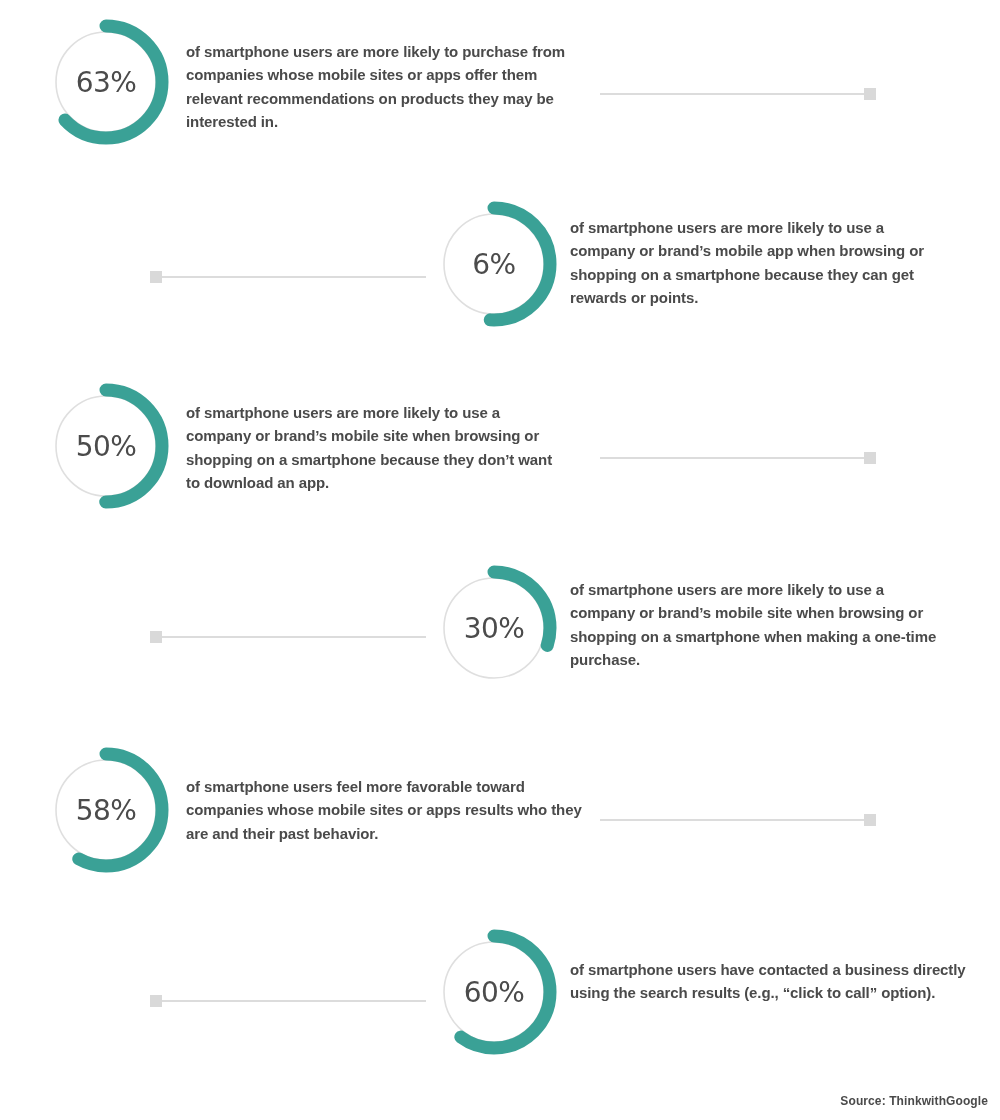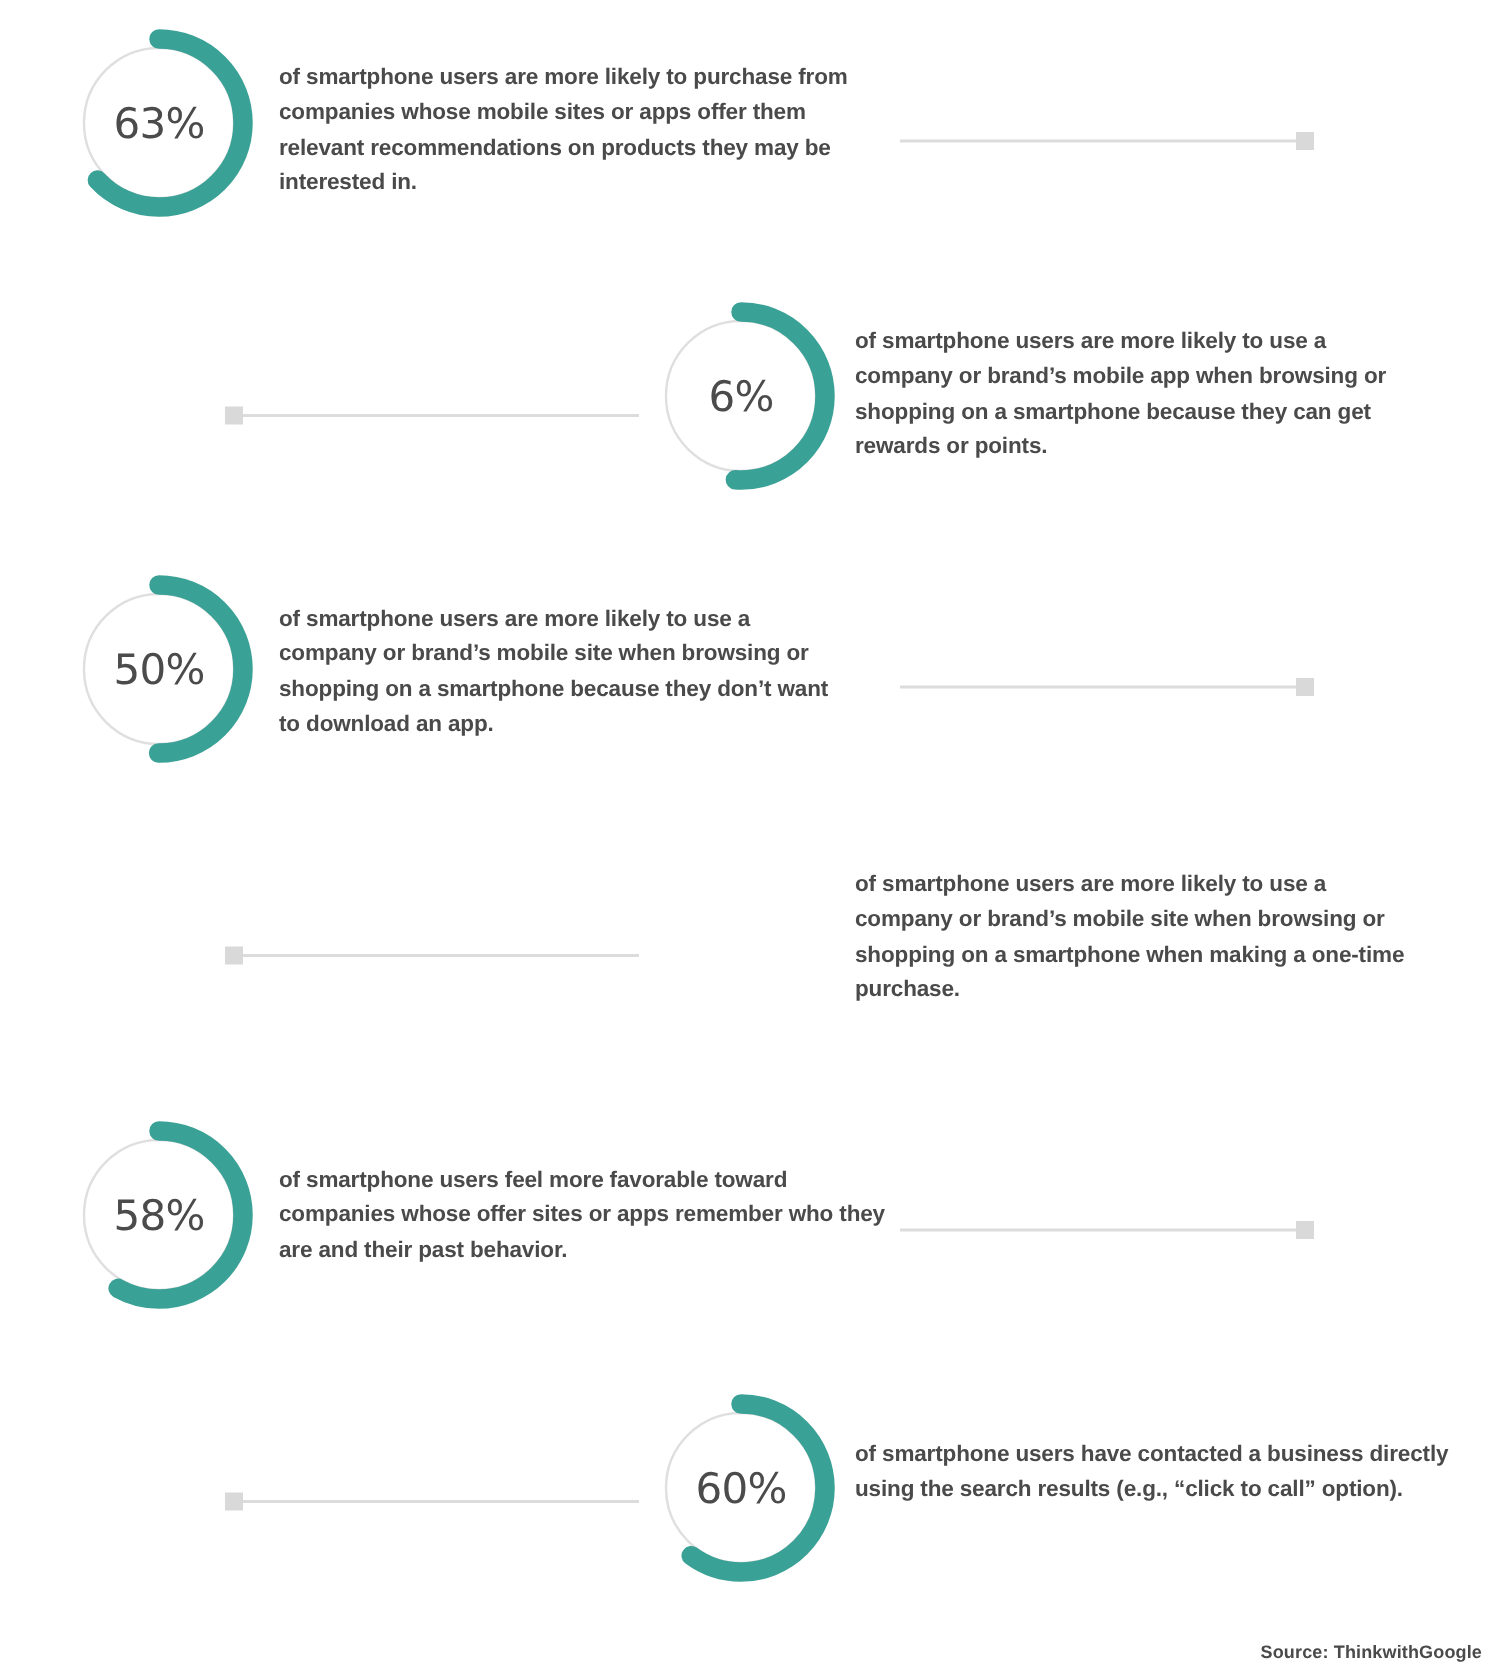--- a/index.html
+++ b/index.html
@@ -143,35 +143,42 @@
           </svg>
           <div class="donut-value">50%</div>
         </div>
         <div class="caption" style="left: 186px; top: 25px; width: 376px;">of smartphone users are more likely to use a company or brand’s mobile site when browsing or shopping on a smartphone because they don’t want to download an app.</div>
         <div class="connector to-right" style="left: 600px; width: 276px; top: 76px;">
           <div class="line"></div>
           <div class="square"></div>
         </div>
       </div>
       <div class="stat-row" style="top: 558px;">
+        <div class="donut" style="left: 424px;">
+          <svg viewBox="0 0 140 140">
+            <circle cx="70" cy="70" r="50" fill="none" stroke="#dfdfdf" stroke-width="1.6"></circle>
+            <circle cx="70" cy="70" r="56" fill="none" stroke="#3aa196" stroke-width="13" stroke-linecap="round" stroke-dasharray="105.55751316061705 351.85837720205683" transform="rotate(-90 70 70)"></circle>
+          </svg>
+          <div class="donut-value">30%</div>
+        </div>
         <div class="caption" style="left: 570px; top: 20px; width: 382px;">of smartphone users are more likely to use a company or brand’s mobile site when browsing or shopping on a smartphone when making a one-time purchase.</div>
         <div class="connector to-left" style="left: 150px; width: 276px; top: 73px;">
           <div class="line"></div>
           <div class="square"></div>
         </div>
       </div>
       <div class="stat-row" style="top: 740px;">
         <div class="donut" style="left: 36px;">
           <svg viewBox="0 0 140 140">
             <circle cx="70" cy="70" r="50" fill="none" stroke="#dfdfdf" stroke-width="1.6"></circle>
             <circle cx="70" cy="70" r="56" fill="none" stroke="#3aa196" stroke-width="13" stroke-linecap="round" stroke-dasharray="204.07785877719297 351.85837720205683" transform="rotate(-90 70 70)"></circle>
           </svg>
           <div class="donut-value">58%</div>
         </div>
-        <div class="caption" style="left: 186px; top: 35px; width: 406px;">of smartphone users feel more favorable toward companies whose offer sites or apps remember who they are and their past behavior.</div>
+        <div class="caption" style="left: 186px; top: 35px; width: 406px;">of smartphone users feel more favorable toward companies whose mobile sites or apps results who they are and their past behavior.</div>
         <div class="connector to-right" style="left: 600px; width: 276px; top: 74px;">
           <div class="line"></div>
           <div class="square"></div>
         </div>
       </div>
       <div class="stat-row" style="top: 922px; padding-left: 28px;">
         <div class="donut" style="left: 424px;">
           <svg viewBox="0 0 140 140">
             <circle cx="70" cy="70" r="50" fill="none" stroke="#dfdfdf" stroke-width="1.6"></circle>
             <circle cx="70" cy="70" r="56" fill="none" stroke="#3aa196" stroke-width="13" stroke-linecap="round" stroke-dasharray="211.1150263212341 351.85837720205683" transform="rotate(-90 70 70)"></circle>

